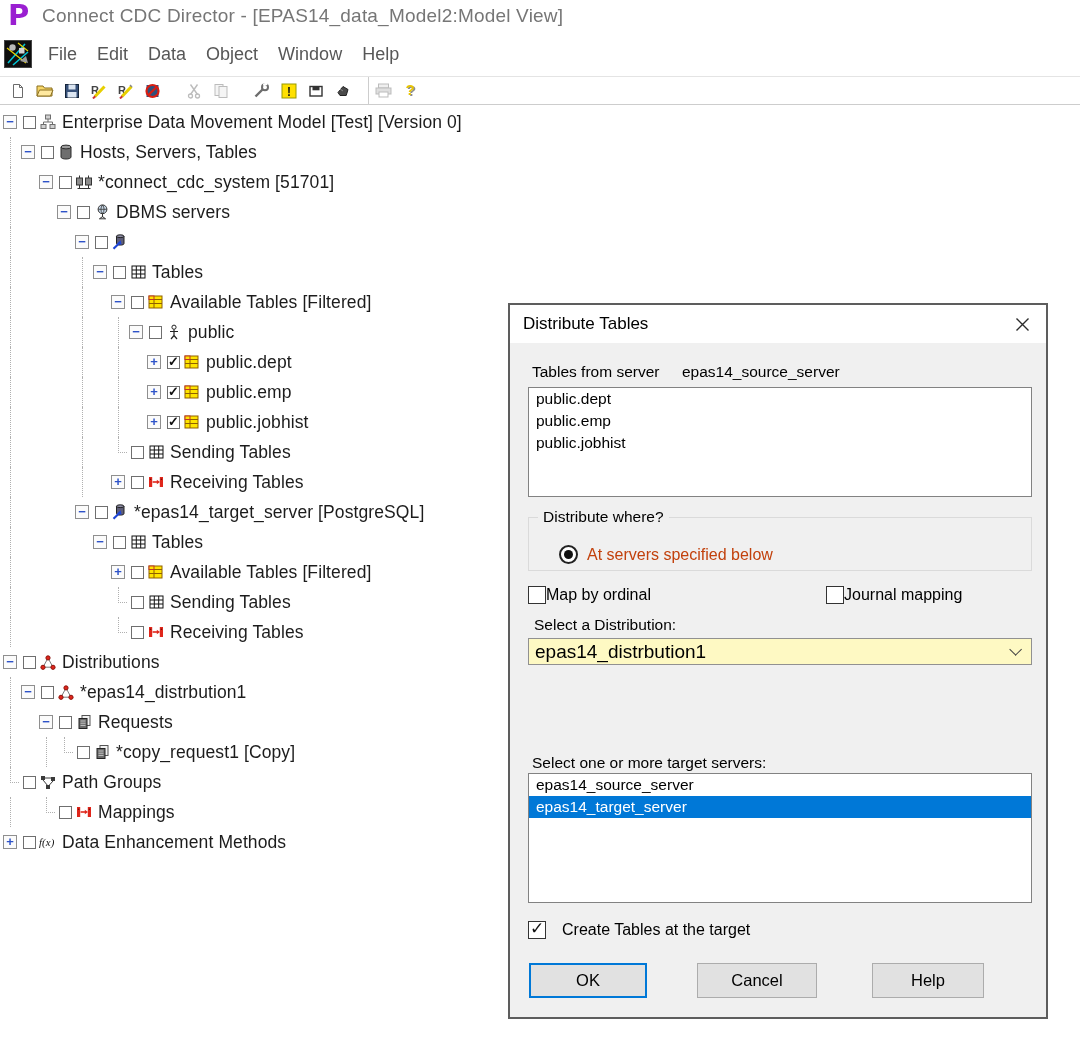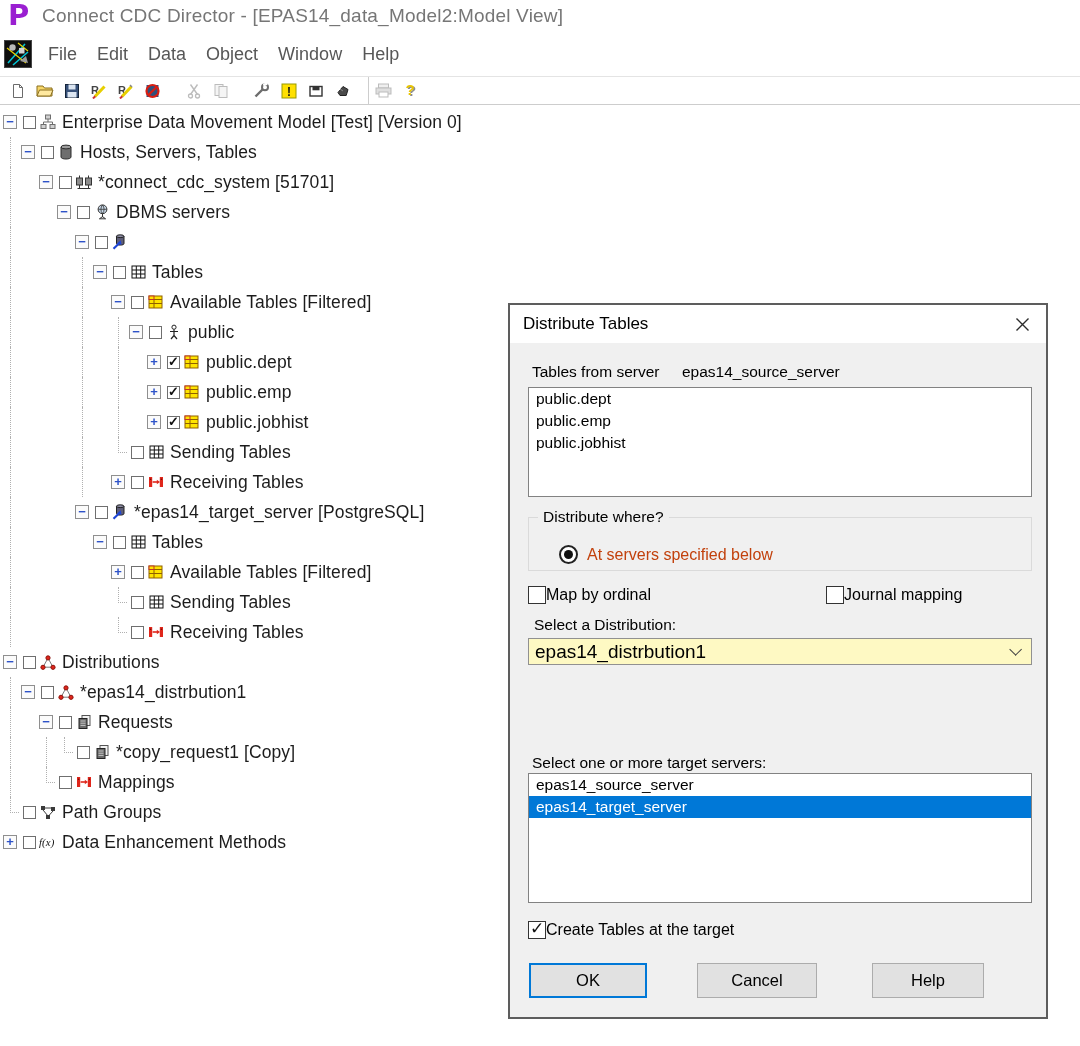--- a/index.html
+++ b/index.html
@@ -613,52 +613,52 @@
       <span class="ticon">
         <svg width="15" height="16" viewBox="0 0 15 16">
           <rect x="5" y="1.5" width="8" height="10" fill="#f2f2f2" stroke="#555"></rect>
           <rect x="2" y="4.5" width="8" height="10" fill="#6a6a6a" stroke="#222"></rect>
           <path d="M3.5 7h5M3.5 9.2h5M3.5 11.4h5" stroke="#ddd" stroke-width=".8"></path>
         </svg>
       </span>
       <span class="tlabel">*copy_request1 [Copy]</span>
     </div>
     <div class="trow">
+      <span class="texpc">
+        <span class="tstub"></span>
+      </span>
+      <span class="tcb"></span>
+      <span class="ticon">
+        <svg width="16" height="15" viewBox="0 0 16 15">
+          <rect x="1" y="1" width="4" height="4" fill="#3a3a3a"></rect>
+          <rect x="11" y="2" width="4" height="4" fill="#3a3a3a"></rect>
+          <rect x="6" y="10" width="4" height="4" fill="#3a3a3a"></rect>
+          <path d="M3 5l5 6M13 6l-4.5 5M5 3h6" stroke="#3a3a3a" fill="none"></path>
+        </svg>
+      </span>
+      <span class="tlabel">Path Groups</span>
+    </div>
+    <div class="trow">
       <span class="tind guide"></span>
       <span class="tind"></span>
       <span class="texpc">
         <span class="tstub"></span>
       </span>
       <span class="tcb"></span>
       <span class="ticon">
         <svg width="16" height="14" viewBox="0 0 16 14">
           <rect x="1" y="2" width="3.2" height="10" fill="#e0261b"></rect>
           <rect x="11.8" y="2" width="3.2" height="10" fill="#e0261b"></rect>
           <path d="M4.6 7h4.6" stroke="#e0261b" stroke-width="1.6"></path>
           <path d="M8.8 4.8L12 7l-3.2 2.2z" fill="#e0261b"></path>
           <circle cx="2.6" cy="4.2" r=".8" fill="#6d0d07"></circle>
           <circle cx="13.4" cy="4.2" r=".8" fill="#6d0d07"></circle>
         </svg>
       </span>
       <span class="tlabel">Mappings</span>
-    </div>
-    <div class="trow">
-      <span class="texpc">
-        <span class="tstub"></span>
-      </span>
-      <span class="tcb"></span>
-      <span class="ticon">
-        <svg width="16" height="15" viewBox="0 0 16 15">
-          <rect x="1" y="1" width="4" height="4" fill="#3a3a3a"></rect>
-          <rect x="11" y="2" width="4" height="4" fill="#3a3a3a"></rect>
-          <rect x="6" y="10" width="4" height="4" fill="#3a3a3a"></rect>
-          <path d="M3 5l5 6M13 6l-4.5 5M5 3h6" stroke="#3a3a3a" fill="none"></path>
-        </svg>
-      </span>
-      <span class="tlabel">Path Groups</span>
     </div>
     <div class="trow">
       <span class="texpc">
         <span class="texp">+</span>
       </span>
       <span class="tcb"></span>
       <span class="ticon">
         <svg width="20" height="14" viewBox="0 0 20 14">
           <text x="0" y="11" font-size="12" font-style="italic" font-family="Liberation Serif, serif" fill="#111">f(x)</text>
         </svg>
@@ -710,21 +710,21 @@
     <span>epas14_distrbution1</span>
     <span class="chev"></span>
   </div>
 
   <span class="dlabel" style="left:22px; top:449px;">Select one or more target servers:</span>
   <div class="lbox" style="left:18px; top:468px; width:504px; height:130px;">
       <div class="litem">epas14_source_server</div>
       <div class="litem sel">epas14_target_server</div>
     </div>
 
-  <div class="cbrow" style="left:18px; top:616px;">
+  <div class="cbrow" style="left:18px; top:616px;gap:16px;">
     <span class="cbox checked"></span>
     <span class="clabel">Create Tables at the target</span>
   </div>
 
   <button class="dbtn primary" style="left:19px; top:658px; width:118px;">OK</button>
   <button class="dbtn" style="left:187px; top:658px; width:120px;">Cancel</button>
   <button class="dbtn" style="left:362px; top:658px; width:112px;">Help</button>
 </div>
 
 </body></html>

